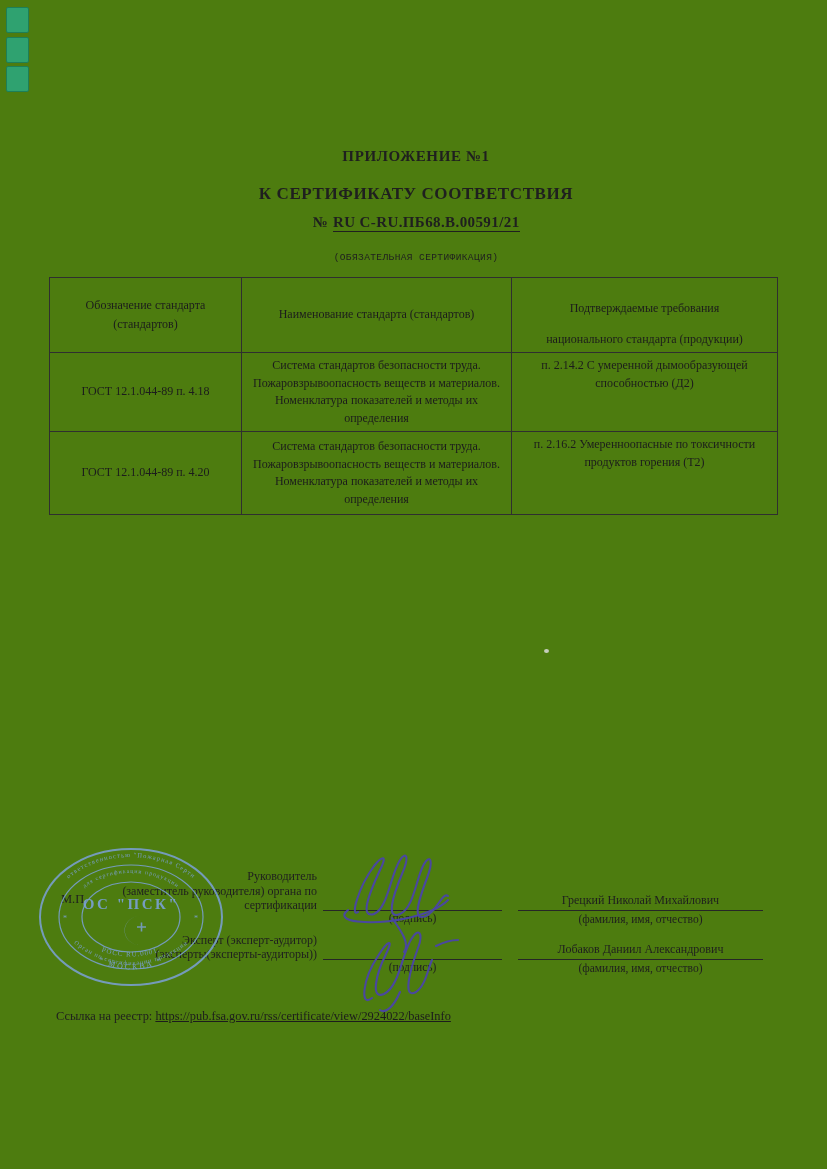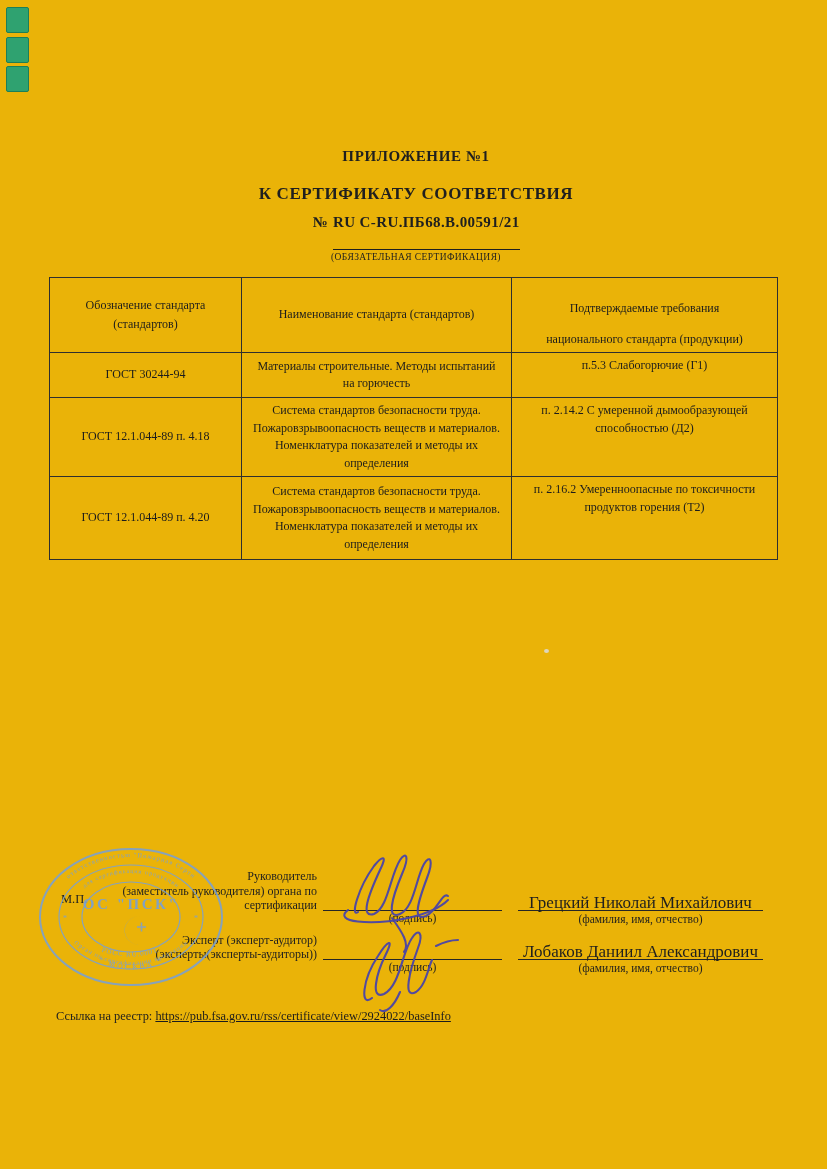--- a/index.html
+++ b/index.html
@@ -1,31 +1,31 @@
 <!DOCTYPE html>
 <html><head>
 <meta charset="utf-8">
 <style>
   html,body{margin:0;padding:0;background:#fff;}
   .page{
-    position:relative;width:827px;height:1169px;background:#eab308;overflow:hidden;
+    position:relative;width:827px;height:1169px;background:#4d7c0f;overflow:hidden;
     font-family:"Liberation Serif","DejaVu Serif",serif;color:#1f1f1f;
   }
   
   .scan-mark{position:absolute;left:6px;width:21px;height:24px;background:#2fa270;border:1px solid #1d7f57;border-radius:2px;}
   .scan-mark.m1{top:7px}.scan-mark.m2{top:37px}.scan-mark.m3{top:66px}
   .speck{position:absolute;left:544px;top:649px;width:5px;height:4px;background:#dcdcdc;border-radius:50%;opacity:.85}
 
   .title-wrap{position:absolute;left:10px;top:0;width:812px;text-align:center;}
   .t1{position:absolute;top:148px;width:100%;font-size:15px;font-weight:bold;letter-spacing:.6px;}
   .t2{position:absolute;top:184px;width:100%;font-size:17px;font-weight:bold;letter-spacing:.6px;}
   .t3{position:absolute;top:214px;width:100%;font-size:15px;font-weight:bold;letter-spacing:.4px;}
-  .t3 .num{border-bottom:1.6px solid #1f1f1f;padding-bottom:19px;}
+  .t3 .num{border-bottom:1.6px solid #1f1f1f;padding-bottom:1px;}
   .t3 .pre{margin-right:5px;}
-  .t4{position:absolute;top:252px;width:100%;font-size:9.5px;letter-spacing:.4px;}
+  .t4{position:absolute;top:252px;width:100%;font-size:9.5px;letter-spacing:.4px;font-family:Liberation Mono, monospace;}
 
   table.std{
     position:absolute;left:49px;top:277px;width:728px;border-collapse:collapse;table-layout:fixed;
     font-size:12px;line-height:17.5px;color:#1c1c1c;
   }
   table.std td,table.std th{border:1.7px solid #2f2f2f;text-align:center;font-weight:normal;overflow:hidden;}
   col.c1{width:192px}col.c2{width:270px}col.c3{width:266px}
   tr.hrow{height:56px}
   tr.r0{height:45px}tr.r1{height:50px}tr.r2{height:79px}tr.r3{height:83px}
   td.d{vertical-align:middle;padding:2px 6px;}
@@ -44,21 +44,21 @@
   .sigline{position:absolute;border-top:1.6px solid #262626;}
   .sl1{left:323px;top:910px;width:179px;}
   .sl2{left:323px;top:959px;width:179px;}
   .nl1{left:518px;top:910px;width:245px;}
   .nl2{left:518px;top:959px;width:245px;}
   .cap{position:absolute;text-align:center;font-size:11.5px;}
   .cap.p1{left:323px;top:912px;width:179px;}
   .cap.p2{left:323px;top:961px;width:179px;}
   .cap.f1{left:518px;top:913px;width:245px;}
   .cap.f2{left:518px;top:962px;width:245px;}
-  .name{position:absolute;text-align:center;font-size:17px;}
+  .name{position:absolute;text-align:center;font-size:12px;}
   .name.n1{left:518px;top:893px;width:245px;}
   .name.n2{left:518px;top:942px;width:245px;}
 
   .stamp-svg{position:absolute;left:36px;top:846px;width:190px;height:146px;}
   .sign-svg{position:absolute;left:330px;top:848px;width:185px;height:165px;}
 
   .footer{position:absolute;left:56px;top:1007px;width:700px;font-size:12.4px;line-height:19.5px;}
   .footer a{color:#1c1c1c;}
 </style>
 </head>
@@ -87,25 +87,20 @@
         <col class="c3">
       </colgroup>
     <tbody>
         <tr class="hrow">
       <th class="h1">Обозначение стандарта (стандартов)</th>
       <th class="h2">Наименование стандарта (стандартов)</th>
       <th class="h3">
         <div class="l1">Подтверждаемые требования</div>
         <div class="l2">национального стандарта (продукции)</div>
       </th>
-    </tr>
-    <tr class="r0">
-      <td class="d">ГОСТ 30244-94</td>
-      <td class="n">Материалы строительные. Методы испытаний на горючесть</td>
-      <td class="q">п.5.3 Слабогорючие (Г1)</td>
     </tr>
     <tr class="r2">
       <td class="d">ГОСТ 12.1.044-89 п. 4.18</td>
       <td class="n">Система стандартов безопасности труда. Пожаровзрывоопасность веществ и материалов. Номенклатура показателей и методы их определения</td>
       <td class="q">п. 2.14.2 С умеренной дымообразующей способностью (Д2)</td>
     </tr>
     <tr class="r3">
       <td class="d">ГОСТ 12.1.044-89 п. 4.20</td>
       <td class="n">Система стандартов безопасности труда. Пожаровзрывоопасность веществ и материалов. Номенклатура показателей и методы их определения</td>
       <td class="q">п. 2.16.2 Умеренноопасные по токсичности продуктов горения (Т2)</td>

